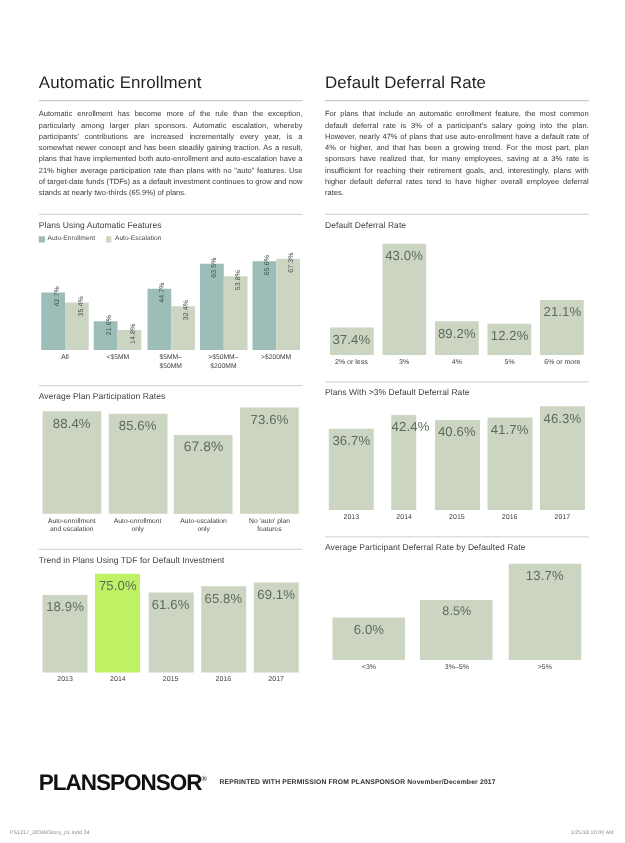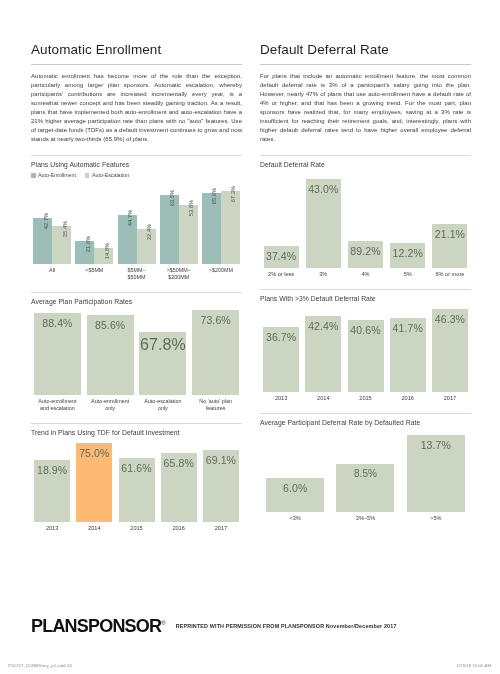--- a/index.html
+++ b/index.html
@@ -19,21 +19,21 @@
   .page {
     position: absolute;
     left: 0; top: 0;
     width: 500px;
     height: 674px;
     background: #ffffff;
   }
   .content {
     position: absolute;
     left: 31px;
-    top: 42px;
+    top: 58px;
     width: 440px;
   }
   .cols {
     display: flex;
     gap: 18px;
   }
   .col {
     width: 211px;
   }
 
@@ -303,21 +303,21 @@
                     <span class="vlabel" style="font-size: 10.5px;">88.4%</span>
                   </div>
                 </div>
                 <div class="group">
                   <div class="bar sage" style="background: rgb(204, 213, 194); height: 80.0174px; width: 47px;">
                     <span class="vlabel" style="font-size: 10.5px;">85.6%</span>
                   </div>
                 </div>
                 <div class="group">
                   <div class="bar sage" style="background: rgb(204, 213, 194); height: 63.3783px; width: 47px;">
-                    <span class="vlabel" style="font-size: 16px;">67.8%</span>
+                    <span class="vlabel" style="font-size: 11px;">67.8%</span>
                   </div>
                 </div>
                 <div class="group">
                   <div class="bar sage" style="background: rgb(204, 213, 194); height: 85px; width: 47px;">
                     <span class="vlabel" style="font-size: 10.5px;">73.6%</span>
                   </div>
                 </div>
               </div>
             <div class="xaxis" id="c3-xaxis">
                 <div class="xtick">
@@ -344,21 +344,21 @@
           <div class="chart-rule"></div>
           <div class="chart-title">Trend in Plans Using TDF for Default Investment</div>
           <div class="plot">
             <div class="bars" id="c5-bars" style="height:82px">
                 <div class="group">
                   <div class="bar sage" style="background: rgb(204, 213, 194); height: 62.6564px; width: 36px;">
                     <span class="vlabel" style="font-size: 10.5px;">18.9%</span>
                   </div>
                 </div>
                 <div class="group">
-                  <div class="bar sage" style="background: #fdba74; height: 78.8462px; width: 36px; text-decoration: underline;">
+                  <div class="bar sage" style="background: #bef264; height: 78.8462px; width: 36px; text-decoration: underline;">
                     <span class="vlabel" style="font-size: 10.5px;">75.0%</span>
                   </div>
                 </div>
                 <div class="group">
                   <div class="bar sage" style="background: rgb(204, 213, 194); height: 64.759px; width: 36px;">
                     <span class="vlabel" style="font-size: 10.5px;">61.6%</span>
                   </div>
                 </div>
                 <div class="group">
                   <div class="bar sage" style="background: rgb(204, 213, 194); height: 69.1744px; width: 36px;">
@@ -454,21 +454,21 @@
           <div class="chart-rule"></div>
           <div class="chart-title">Plans With &gt;3% Default Deferral Rate</div>
           <div class="plot">
             <div class="bars" id="c4-bars" style="height:86px">
                 <div class="group">
                   <div class="bar sage" style="background: rgb(204, 213, 194); height: 65.7542px; width: 36px;">
                     <span class="vlabel" style="font-size: 10.5px;">36.7%</span>
                   </div>
                 </div>
                 <div class="group">
-                  <div class="bar sage" style="background: rgb(204, 213, 194); height: 75.9667px; width: 36px;">
+                  <div class="bar sage" style="background: rgb(204, 213, 194); height: 75.9667px; width: 20px;">
                     <span class="vlabel" style="font-size: 10.5px;">42.4%</span>
                   </div>
                 </div>
                 <div class="group">
                   <div class="bar sage" style="background: rgb(204, 213, 194); height: 72.7417px; width: 36px;">
                     <span class="vlabel" style="font-size: 10.5px;">40.6%</span>
                   </div>
                 </div>
                 <div class="group">
                   <div class="bar sage" style="background: rgb(204, 213, 194); height: 74.7125px; width: 36px;">

